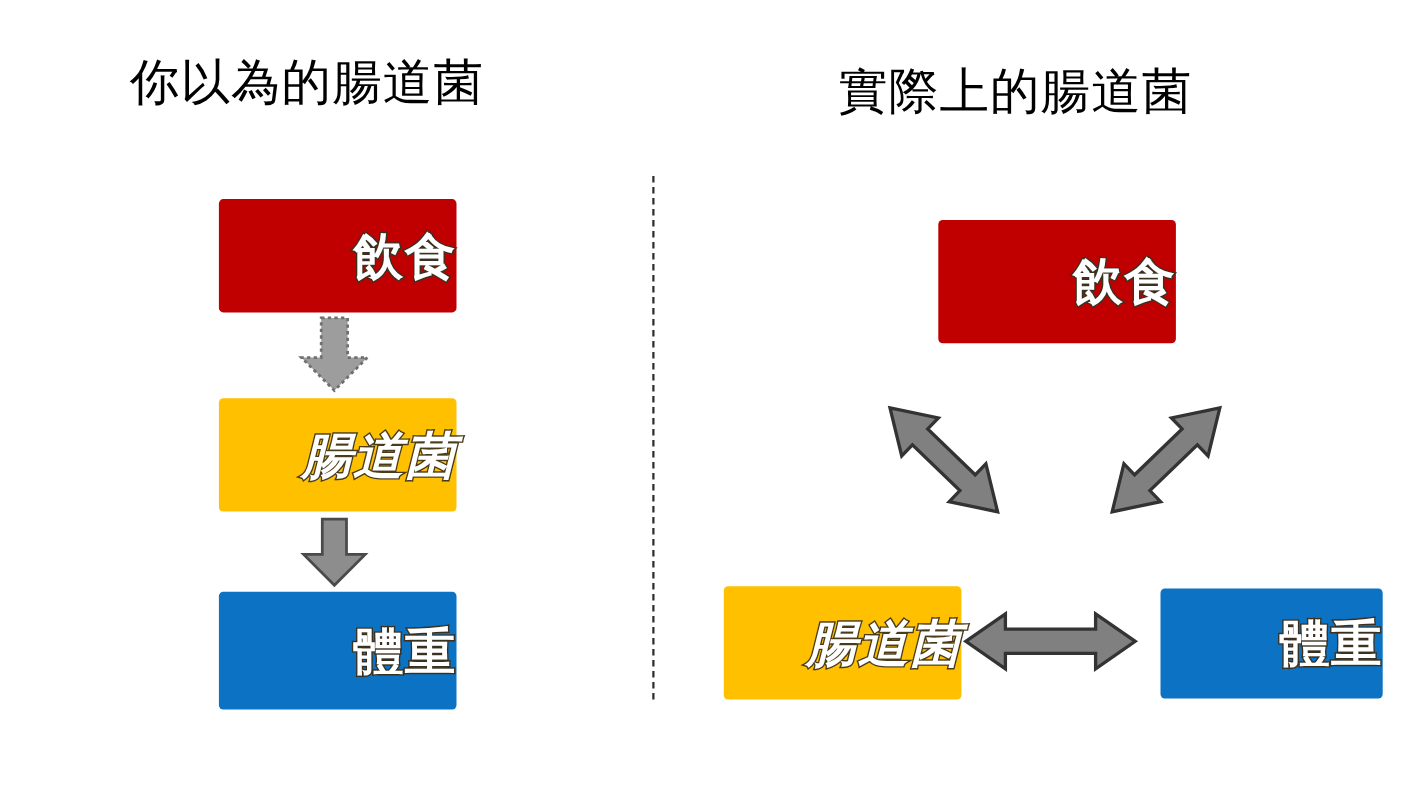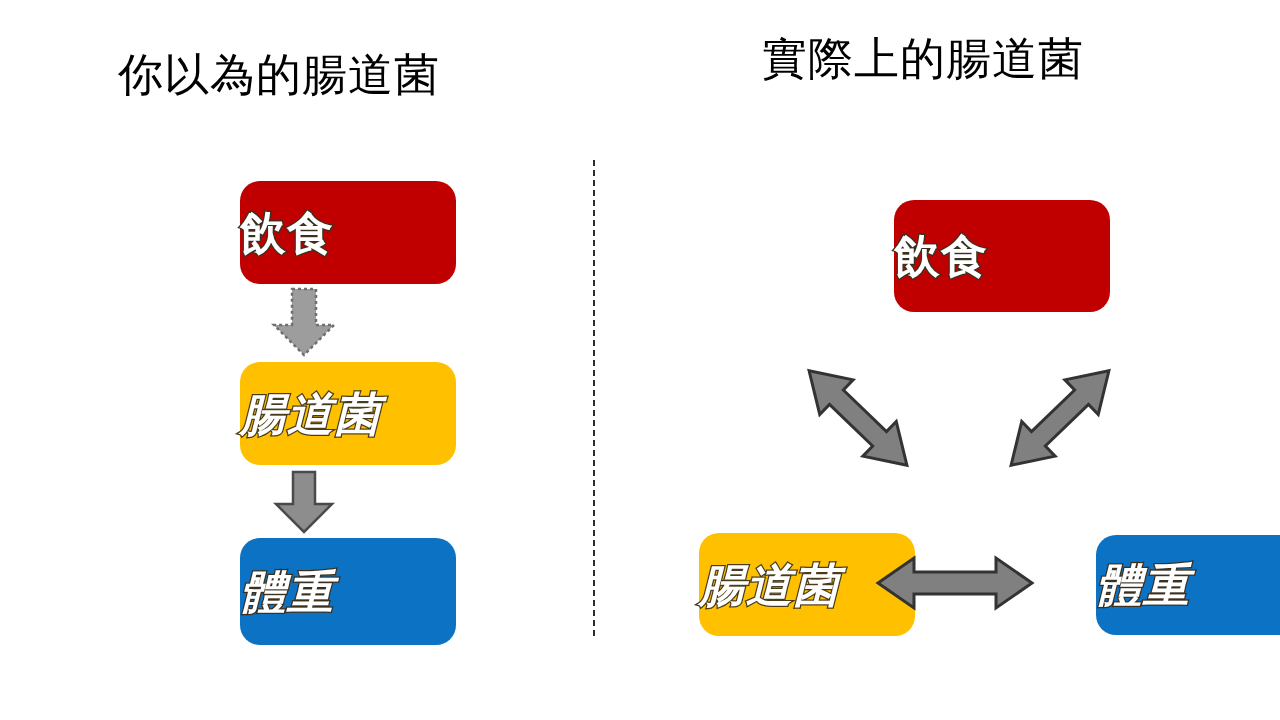--- a/index.html
+++ b/index.html
@@ -27,56 +27,55 @@
     position: absolute;
     font-size: 45px;
     line-height: 1;
     color: #000000;
     font-weight: 400;
     letter-spacing: 1px;
     white-space: nowrap;
     font-family: "Liberation Sans", "DejaVu Sans", sans-serif;
   }
   #title-left  { left: 118px; top: 52px; }
-  #title-right { left: 762px; top: 36px; }
+  #title-right { left: 762px; top: 60px; }
 
   
   #divider {
     position: absolute;
     left: 593px;
     top: 160px;
     width: 0px;
     height: 476px;
     border-left: 2px dashed #2b2b2b;
   }
 
   
   .node {
     position: absolute;
     box-sizing: border-box;
-    border-radius: 20px;
+    border-radius: 4px;
     display: flex;
     align-items: center;
-    justify-content: flex-start;
-    margin-left: 41px;
+    justify-content: flex-end;
   }
   .node .node-label {
     font-size: 46px;
     font-weight: bold;
     color: #ffffff;
     line-height: 1;
     white-space: nowrap;
     letter-spacing: 1px;
     -webkit-text-stroke: 2.5px #3a3020;
     paint-order: stroke fill;
     font-family: "Liberation Sans", "DejaVu Sans", sans-serif;
   }
   .node.red    { background: #C00000; }
   .node.yellow { background: #FFC000; font-style: italic; }
-  .node.blue   { background: #0B72C4; font-style: italic; }
+  .node.blue   { background: #0B72C4; }
   .node.yellow .node-label { -webkit-text-stroke-color: #4a3c18; }
 
   
   #l-diet   { left: 199px; top: 181px;  width: 216px; height: 103px; }
   #l-gut    { left: 199px; top: 362px;  width: 216px; height: 103px; }
   #l-weight { left: 199px; top: 538px;  width: 216px; height: 107px; }
 
   
   #r-diet   { left: 853px; top: 200px; width: 216px; height: 112px; }
   #r-gut    { left: 658px; top: 533px; width: 216px; height: 103px; }

